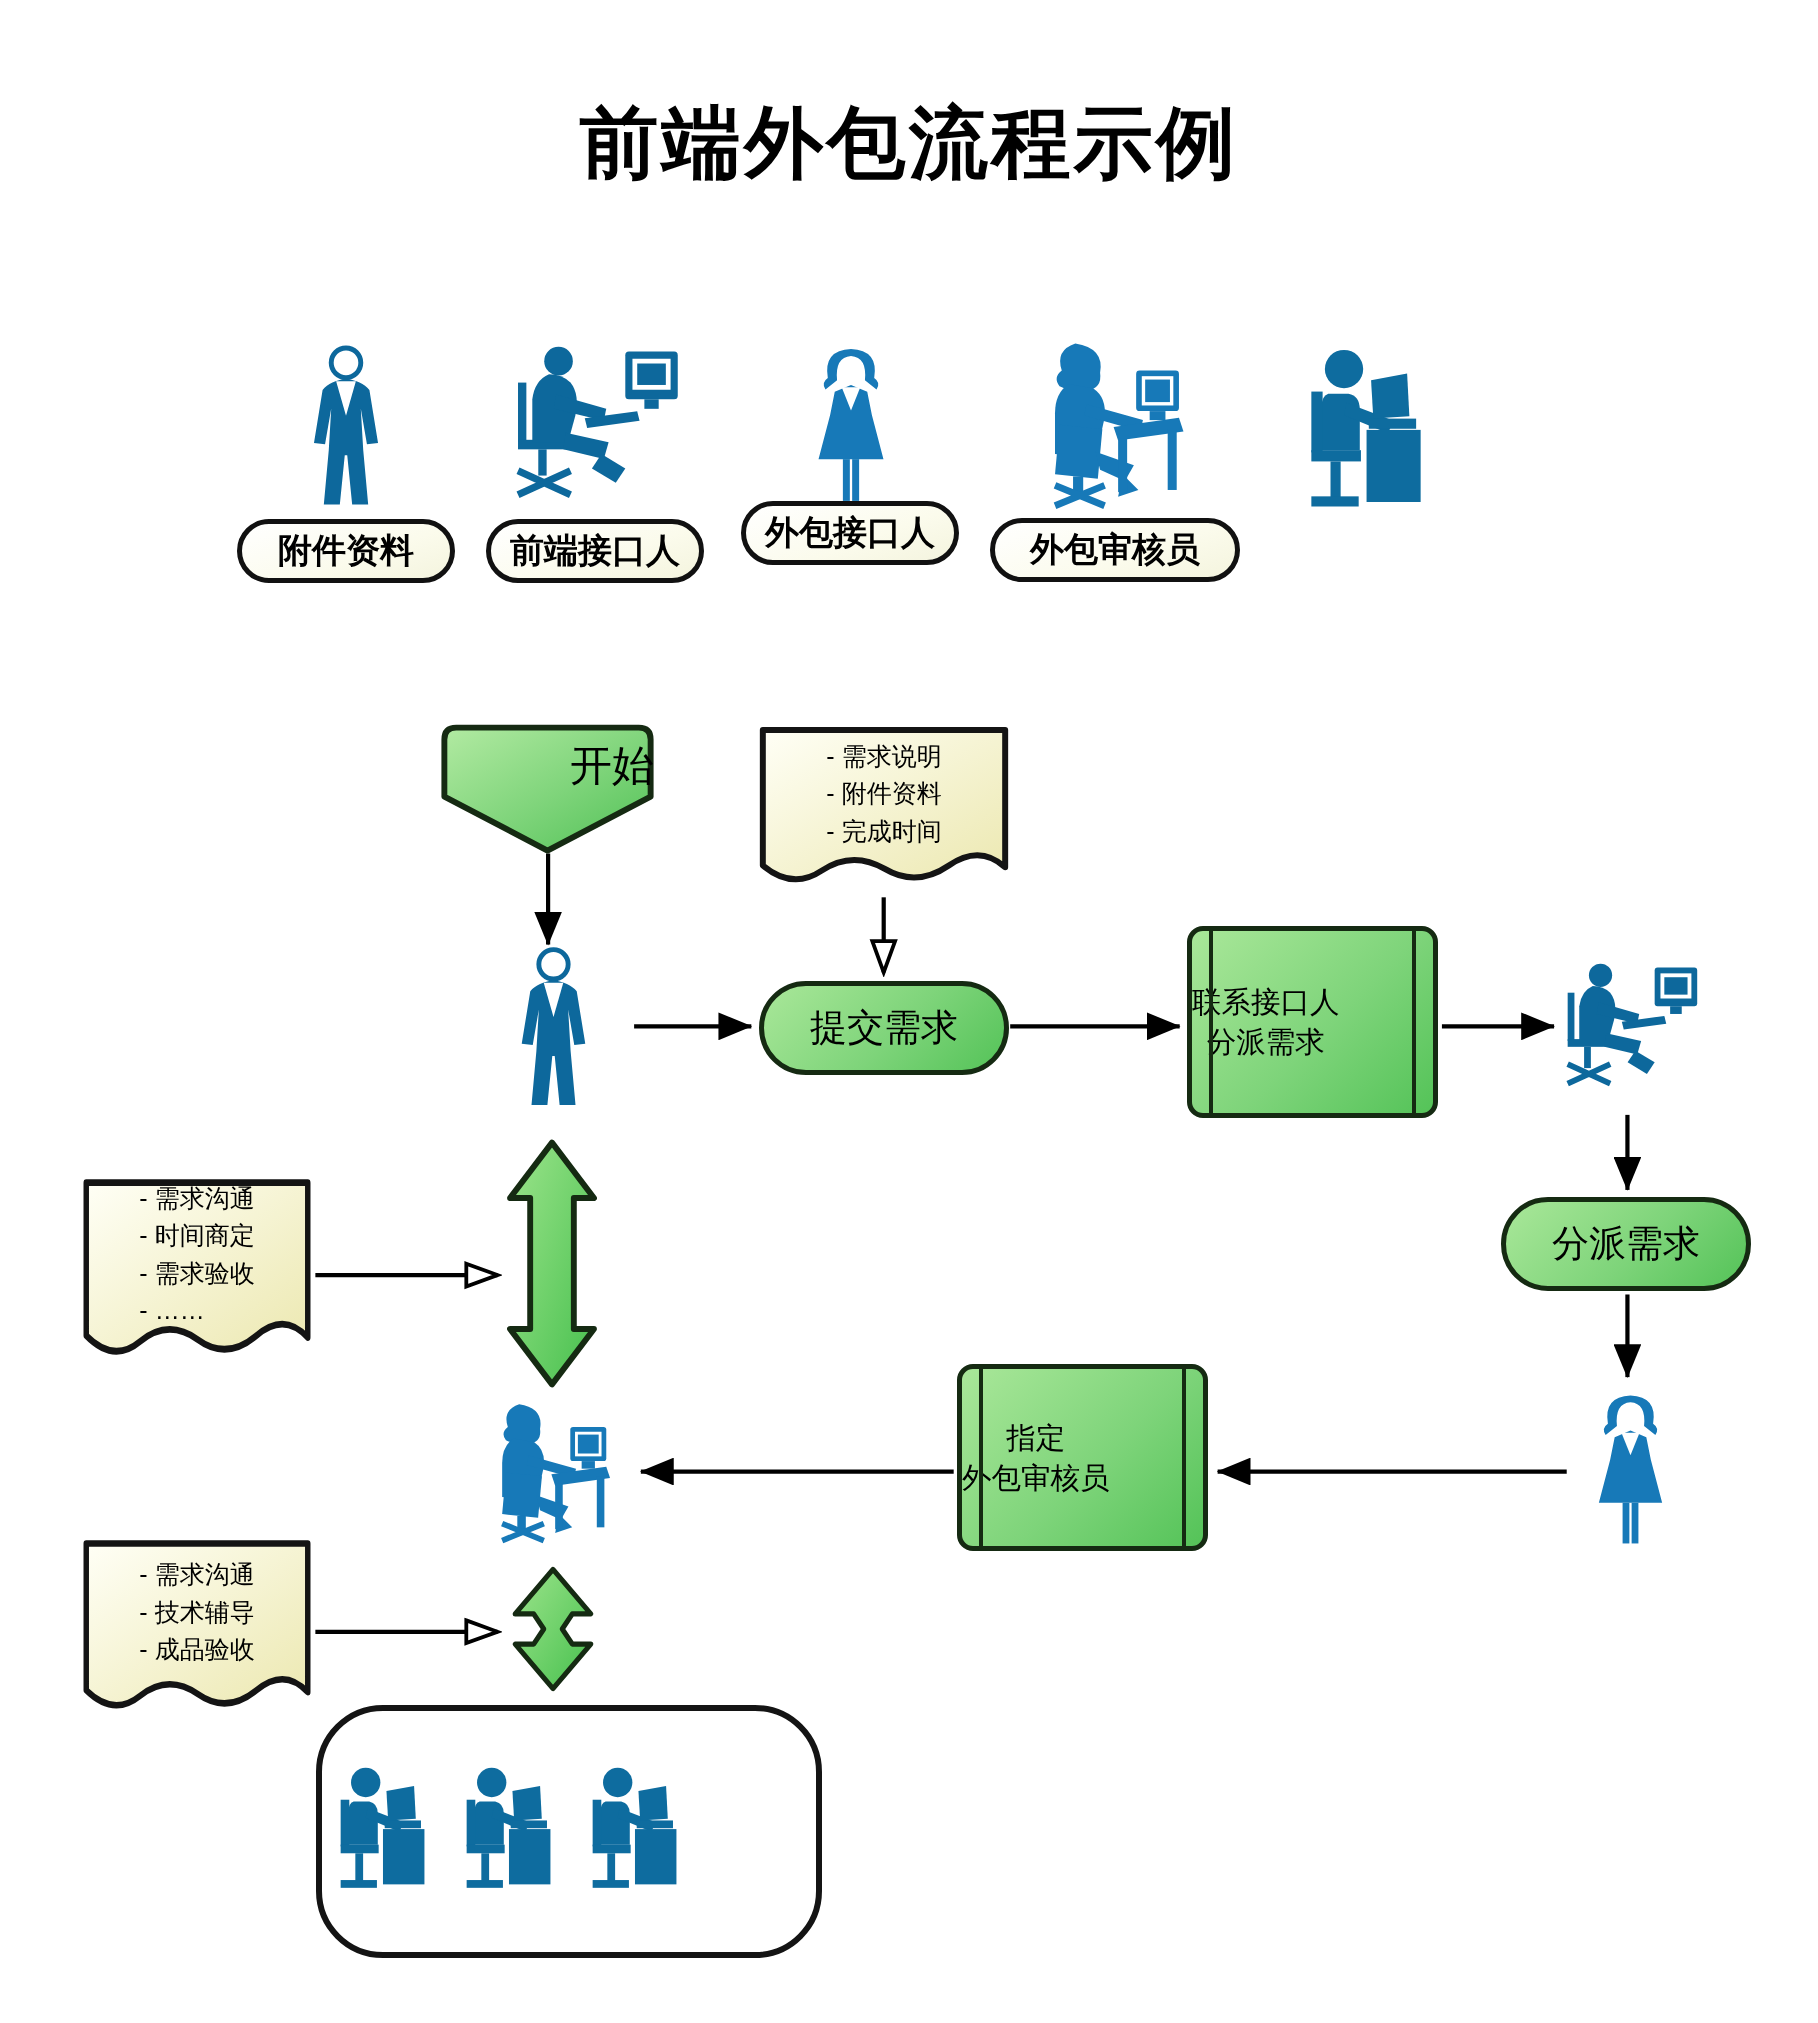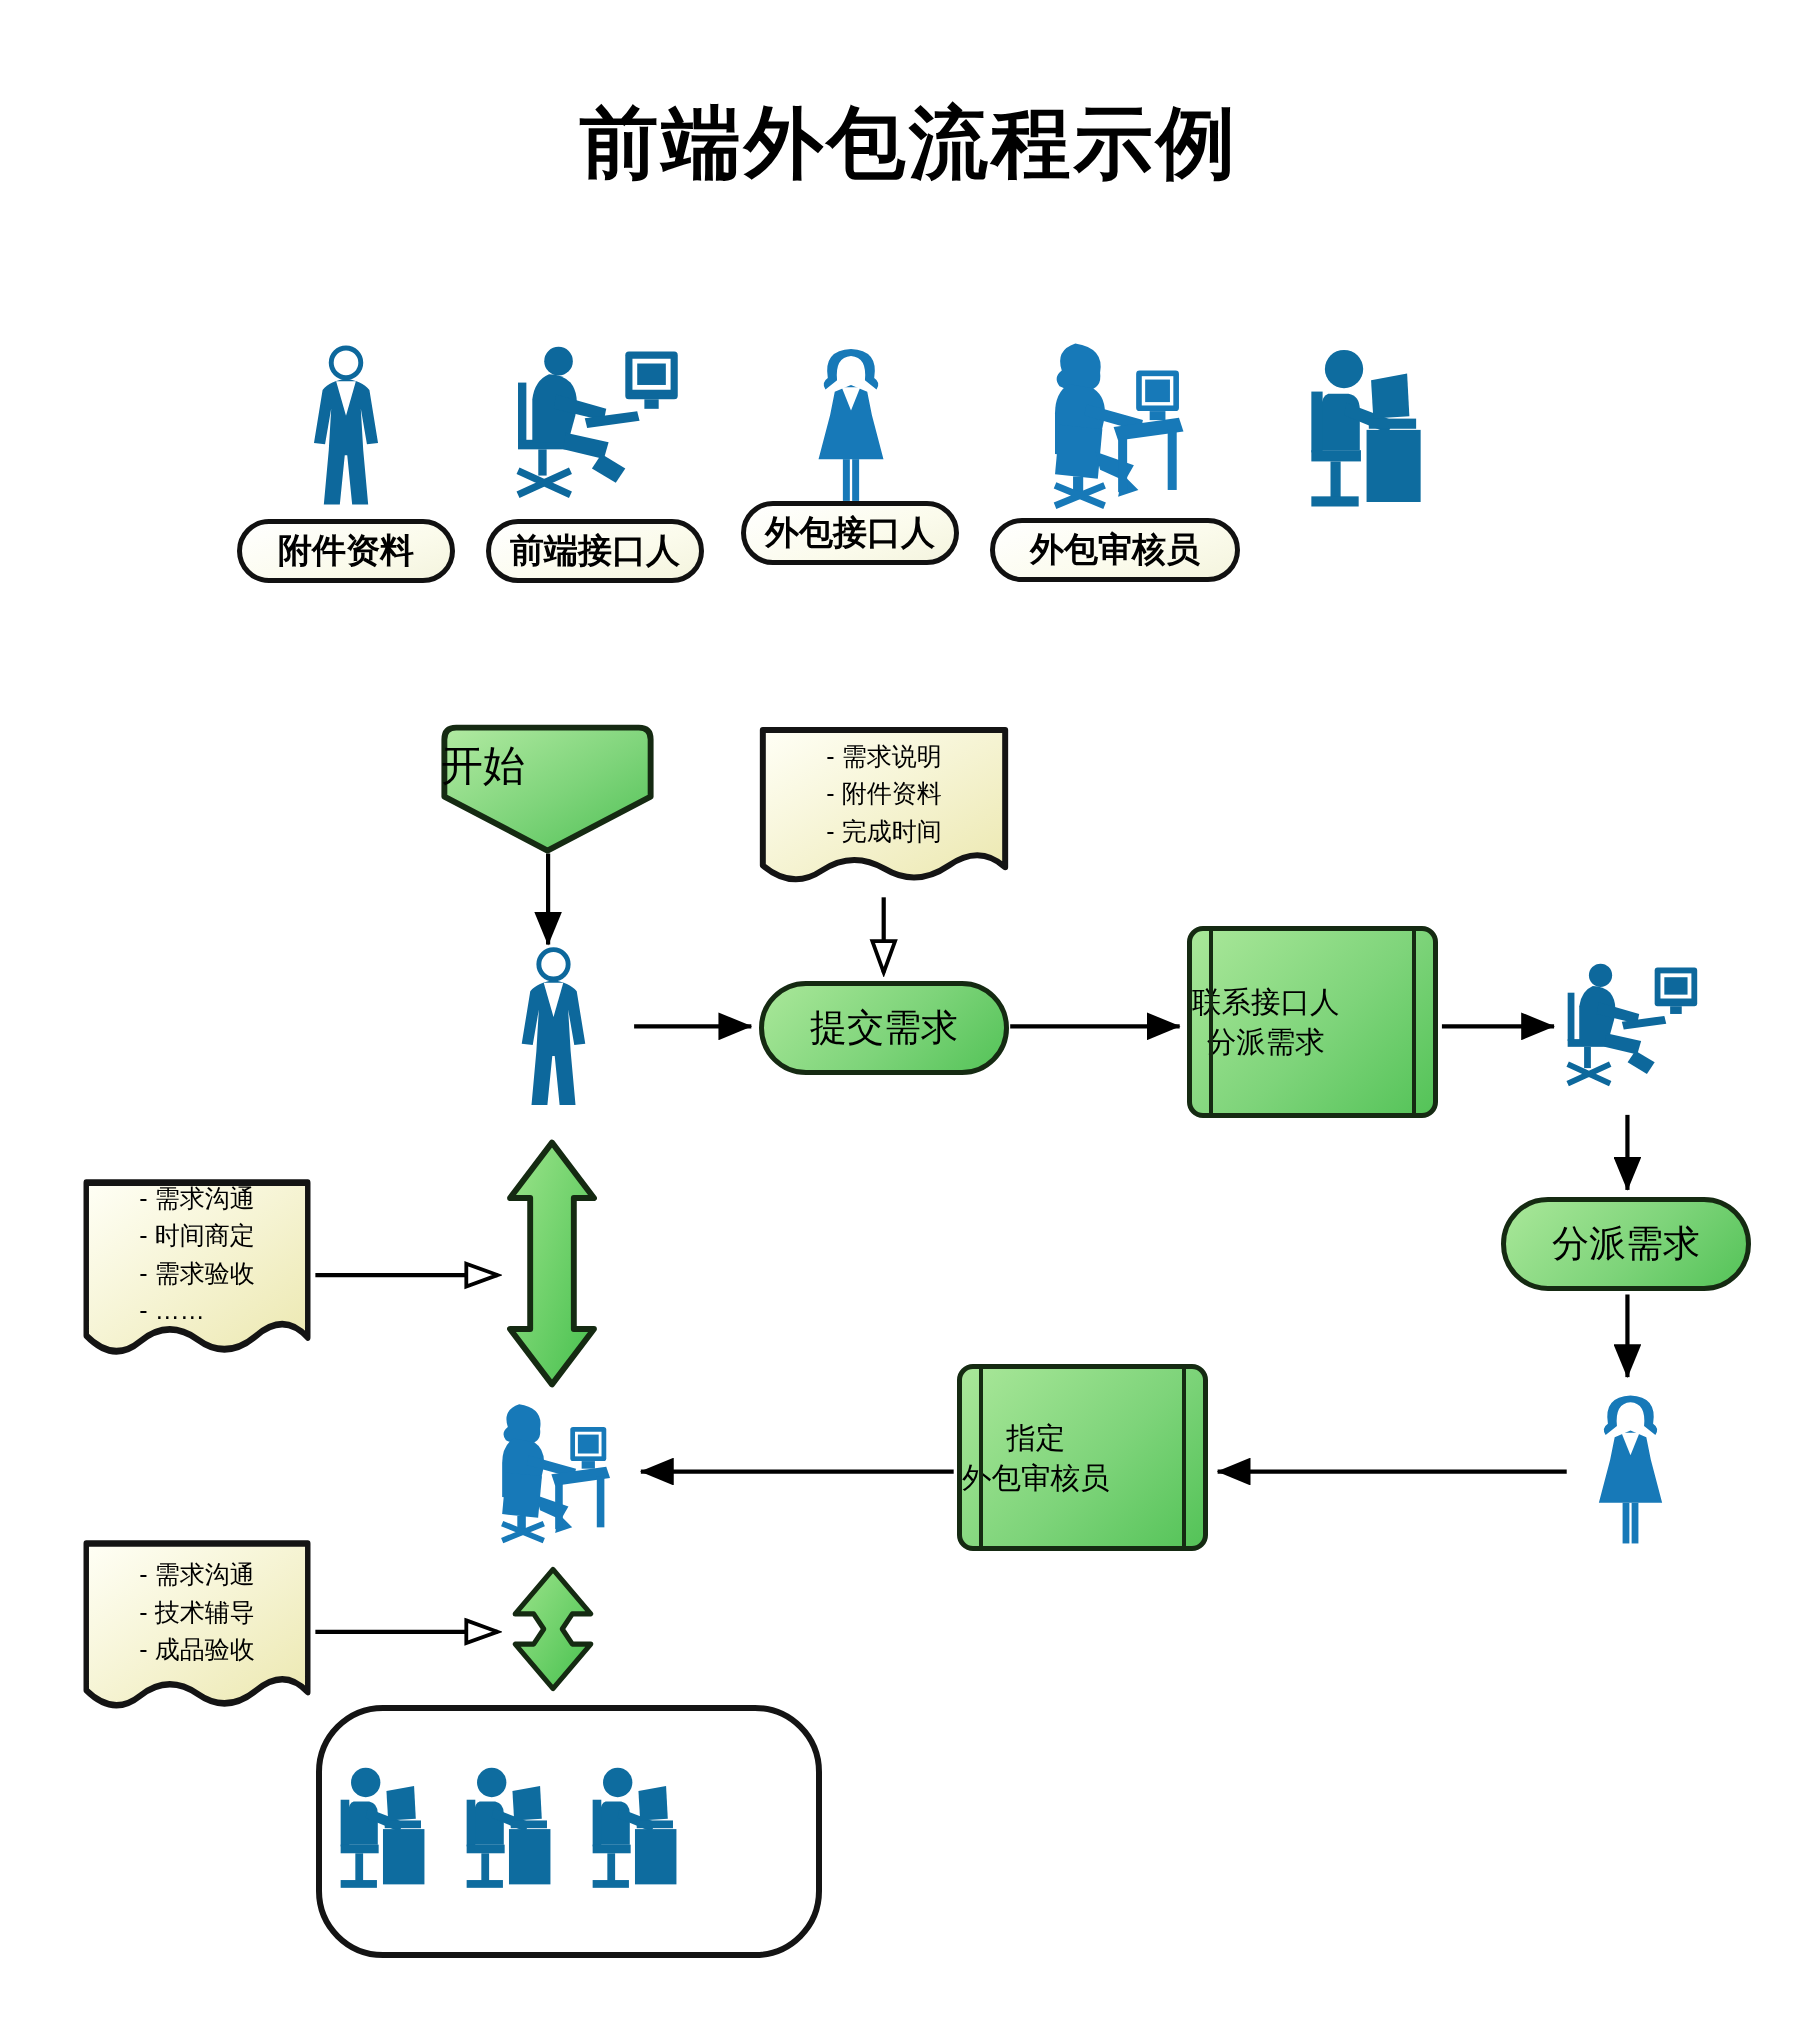--- a/index.html
+++ b/index.html
@@ -41,21 +41,21 @@
     display:flex; align-items:center; justify-content:flex-start;
     font-size:29.5px; color:#000; text-align:center; white-space:pre-line; line-height:1.35;
   }
   .subroutine::before, .subroutine::after {
     content:""; position:absolute; top:0; bottom:0; width:4.2px; background:#152a12;
   }
   .subroutine::before { left:17px; }
   .subroutine::after  { right:17px; }
 
   .start-label {
-    position:absolute; left:0; top:13.5px; width:100%; text-align:left;
+    position:absolute; left:0; top:13.5px; width:100%; text-align:right;
     font-size:42px; color:#000;
   }
 
   
   .note-text {
     position:absolute; left:0; top:0; width:100%; height:78%;
     display:flex; align-items:center; justify-content:center;
     font-size:25px; color:#000; white-space:pre-line; line-height:1.5;
     text-align:left;
   }

